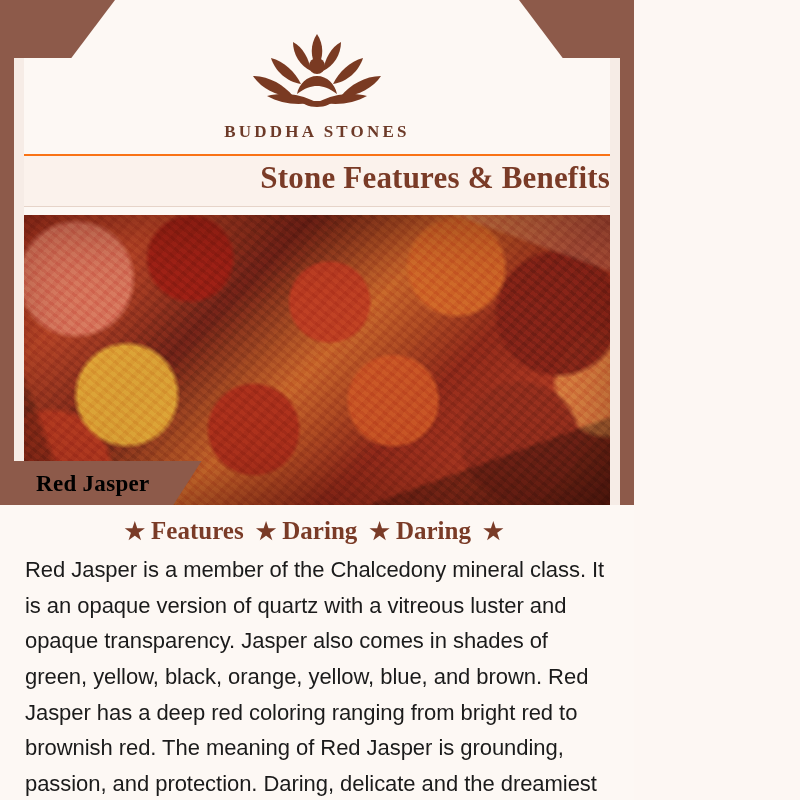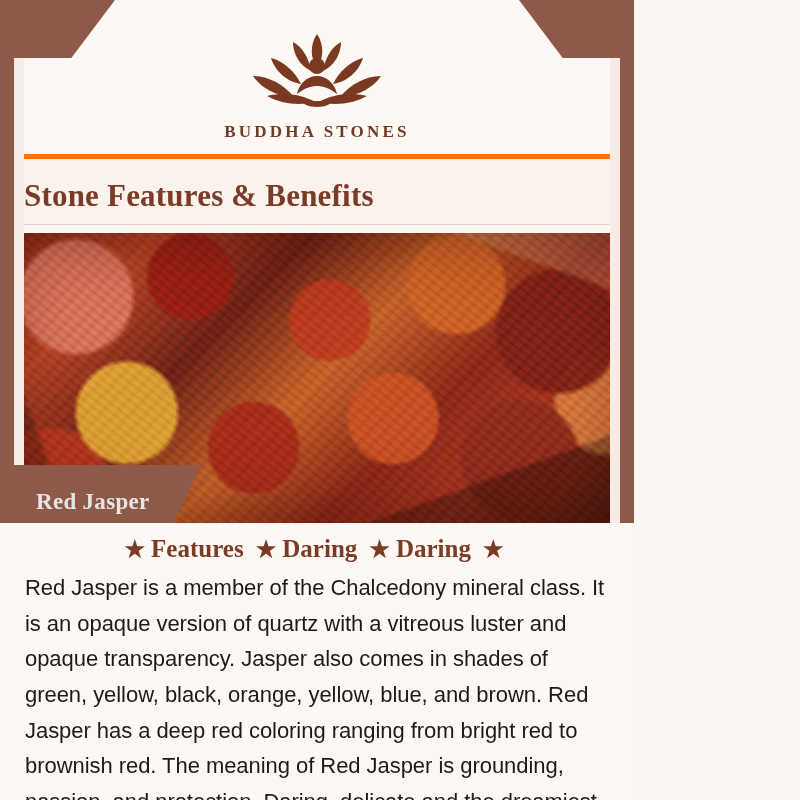--- a/index.html
+++ b/index.html
@@ -59,24 +59,24 @@
     font-weight: bold;
     color: #6d3a28;
     font-family: "Liberation Serif", serif;
   }
 
   
   .title-band {
     position: relative; z-index: 6;
     margin: 12px 24px 0 24px;
     background: #fbf2ec;
-    border-top: 5px solid #f97316;
+    border-top: 2px solid #f97316;
     border-bottom: 1px solid #e6d4c9;
-    padding: 19px 0 10px 0;
-    text-align: left;
+    padding: 4px 0 10px 0;
+    text-align: right;
   }
   .title-band h1 {
     font-family: "Liberation Serif", serif;
     font-size: 31px;
     font-weight: bold;
     color: #7a3b27;
     letter-spacing: 0.2px;
   }
 
   
@@ -123,25 +123,25 @@
   .photo-vignette {
     position: absolute; inset: 0;
     box-shadow: inset 0 0 70px rgba(60,12,6,.55);
   }
 
   
   .stone-tag {
     position: absolute;
     left: 0; bottom: 0;
     background: #8d5a4a;
-    color: #e5e5e5;
+    color: #000000;
     font-family: "Liberation Serif", serif;
     font-size: 23px;
     font-weight: bold;
-    padding: 24px 34px 8px 36px;
+    padding: 10px 34px 8px 36px;
     z-index: 7;
     clip-path: polygon(0 0, 100% 0, 86% 100%, 0% 100%);
     padding-right: 52px;
     letter-spacing: .3px;
   }
 
   
   .body-area {
     position: relative;
     z-index: 6;

